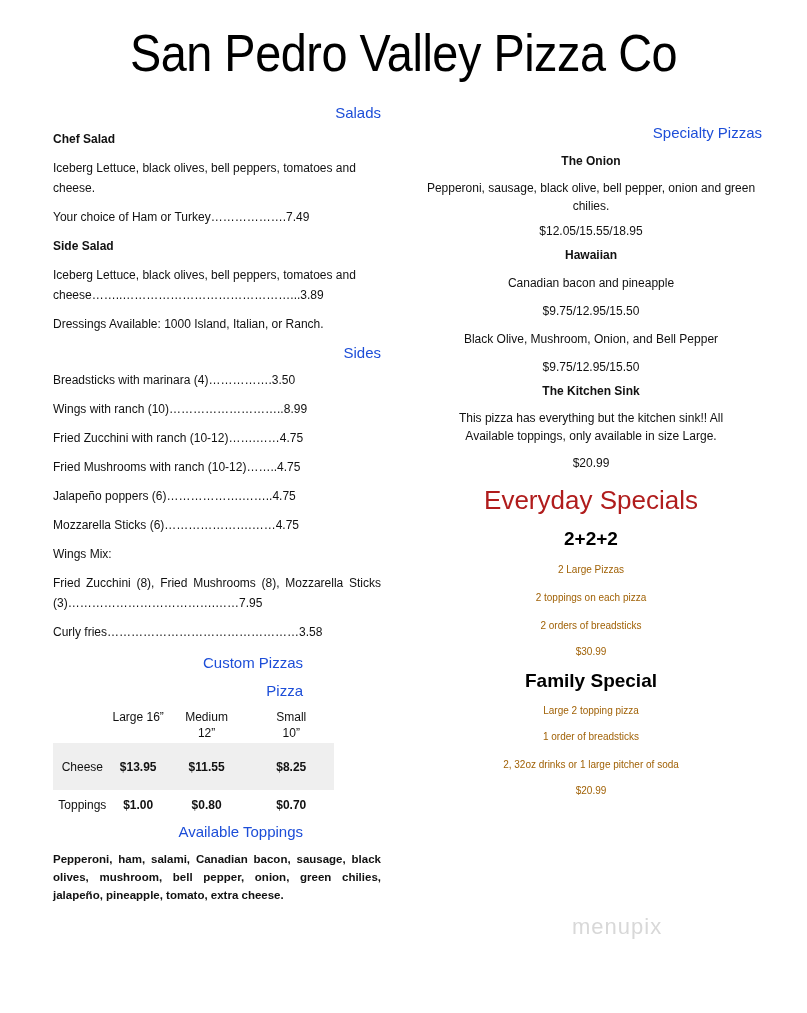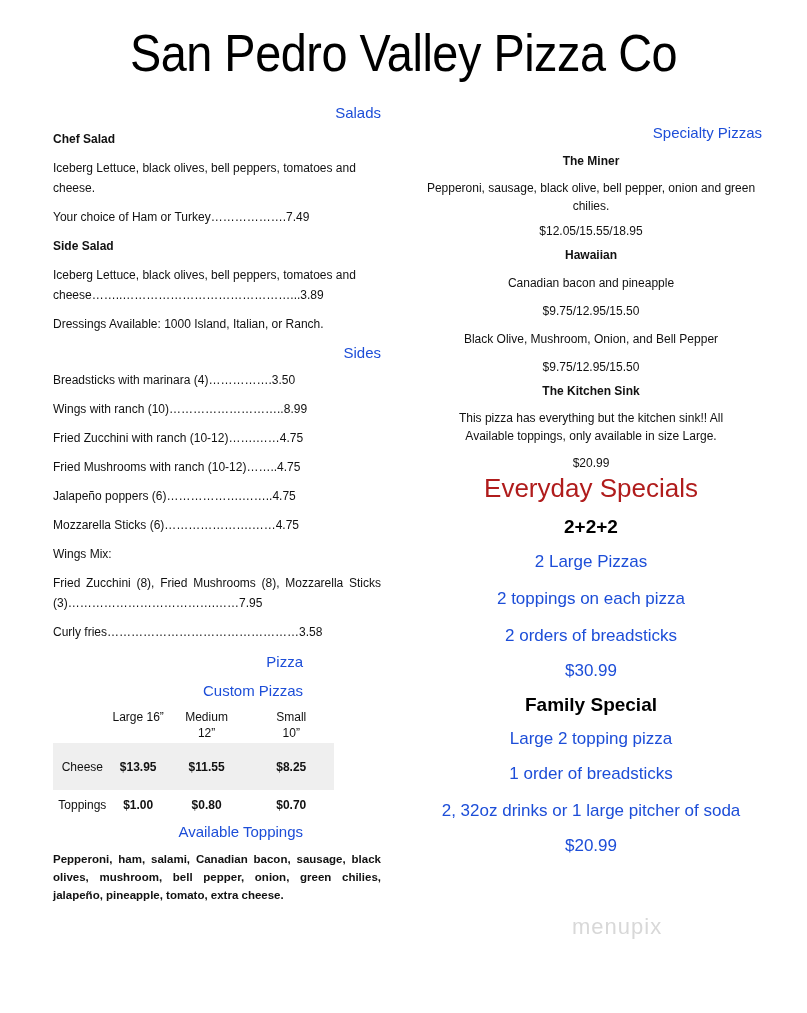--- a/index.html
+++ b/index.html
@@ -16,21 +16,21 @@
     .col-right { position: absolute; left: 420px; top: 124px; width: 342px; font-size: 12px; text-align: center; }
     .sec-head { color: #1d4ed8; font-size: 15px; text-align: right; }
     .bold { font-weight: bold; }
     .ln { line-height: 20px; }
     .justify { text-align: justify; }
     table.prices { border-collapse: collapse; margin-left: 0; font-size: 12px; }
     table.prices td { text-align: center; padding: 0; }
     .shaded td { background: #efefef; }
     .big-head { color: #b01c1c; font-size: 26px; }
     .special-name { font-size: 19px; font-weight: bold; color: #000; }
-    .special-line { font-size: 17px; color: #1d4ed8; }
+    .special-line { font-size: 10px; color: #a16207; }
     .watermark { position: absolute; left: 572px; top: 914px; font-size: 22px; color: #d8d8d8; letter-spacing: 1px; }
   </style>
 </head>
 <body>
 
 <div class="title">San Pedro Valley Pizza Co</div>
 
 <div class="col-left">
   <div class="sec-head" style="margin-top:4px;">Salads</div>
   <div class="bold ln" style="margin-top:8px;">Chef Salad</div>
@@ -44,22 +44,22 @@
   <div class="ln" style="margin-top:9px;">Breadsticks with marinara (4)…………….3.50</div>
   <div class="ln" style="margin-top:9px;">Wings with ranch (10)………………………..8.99</div>
   <div class="ln" style="margin-top:9px;">Fried Zucchini with ranch (10-12)…….……4.75</div>
   <div class="ln" style="margin-top:9px;">Fried Mushrooms with ranch (10-12)……..4.75</div>
   <div class="ln" style="margin-top:9px;">Jalapeño poppers (6)……………….……..4.75</div>
   <div class="ln" style="margin-top:9px;">Mozzarella Sticks (6)………………….……4.75</div>
   <div class="ln" style="margin-top:9px;">Wings Mix:</div>
   <div class="ln justify" style="margin-top:9px;">Fried Zucchini (8), Fried Mushrooms (8), Mozzarella Sticks (3)……………………………….……7.95</div>
   <div class="ln" style="margin-top:9px;">Curly fries…………………………………………3.58</div>
 
+  <div class="sec-head" style="margin-top:12px; width:250px;">Custom Pizzas</div>
   <div class="sec-head" style="margin-top:11px; width:250px;">Pizza</div>
-  <div class="sec-head" style="margin-top:12px; width:250px;">Custom Pizzas</div>
 
   <table class="prices" style="margin-top:10px; width:281px;">
     <tbody>
         <tr style="height:34px; vertical-align:top; line-height:16px;">
       <td style="width:70px;"></td>
       <td style="width:70px;">Large 16”</td>
       <td style="width:70px; padding:0 14px;">Medium 12”</td>
       <td style="width:70px; padding:0 18px;">Small 10”</td>
     </tr>
     <tr class="shaded" style="height:47px;">
@@ -77,36 +77,36 @@
   </tbody>
     </table>
 
   <div class="sec-head" style="margin-top:4px; width:250px;">Available Toppings</div>
   <div class="bold justify" style="margin-top:10px; font-size:11.5px; line-height:18px;">Pepperoni, ham, salami, Canadian bacon, sausage, black olives, mushroom, bell pepper, onion, green chilies, jalapeño, pineapple, tomato, extra cheese.</div>
 </div>
 
 <div class="col-right">
   <div class="sec-head">Specialty Pizzas</div>
 
-  <div class="bold ln" style="margin-top:10px;">The Miner</div>
+  <div class="bold ln" style="margin-top:10px;">The Onion</div>
   <div style="margin-top:8px; line-height:18px;">Pepperoni, sausage, black olive, bell pepper, onion and green chilies.</div>
   <div class="ln" style="margin-top:6px;">$12.05/15.55/18.95</div>
 
   <div class="bold ln" style="margin-top:4px;">Hawaiian</div>
   <div class="ln" style="margin-top:8px;">Canadian bacon and pineapple</div>
   <div class="ln" style="margin-top:8px;">$9.75/12.95/15.50</div>
 
   <div class="ln" style="margin-top:8px;">Black Olive, Mushroom, Onion, and Bell Pepper</div>
   <div class="ln" style="margin-top:8px;">$9.75/12.95/15.50</div>
 
   <div class="bold ln" style="margin-top:4px;">The Kitchen Sink</div>
   <div style="margin-top:8px; line-height:18px; padding:0 14px;">This pizza has everything but the kitchen sink!! All Available toppings, only available in size Large.</div>
   <div class="ln" style="margin-top:8px;">$20.99</div>
 
-  <div class="big-head" style="margin-top:0;">Everyday Specials</div>
+  <div class="big-head" style="margin-top:12px;">Everyday Specials</div>
 
   <div class="special-name" style="margin-top:12px;">2+2+2</div>
   <div class="special-line" style="margin-top:14px;">2 Large Pizzas</div>
   <div class="special-line" style="margin-top:17px;">2 toppings on each pizza</div>
   <div class="special-line" style="margin-top:17px;">2 orders of breadsticks</div>
   <div class="special-line" style="margin-top:15px;">$30.99</div>
 
   <div class="special-name" style="margin-top:13px;">Family Special</div>
   <div class="special-line" style="margin-top:13px;">Large 2 topping pizza</div>
   <div class="special-line" style="margin-top:15px;">1 order of breadsticks</div>

